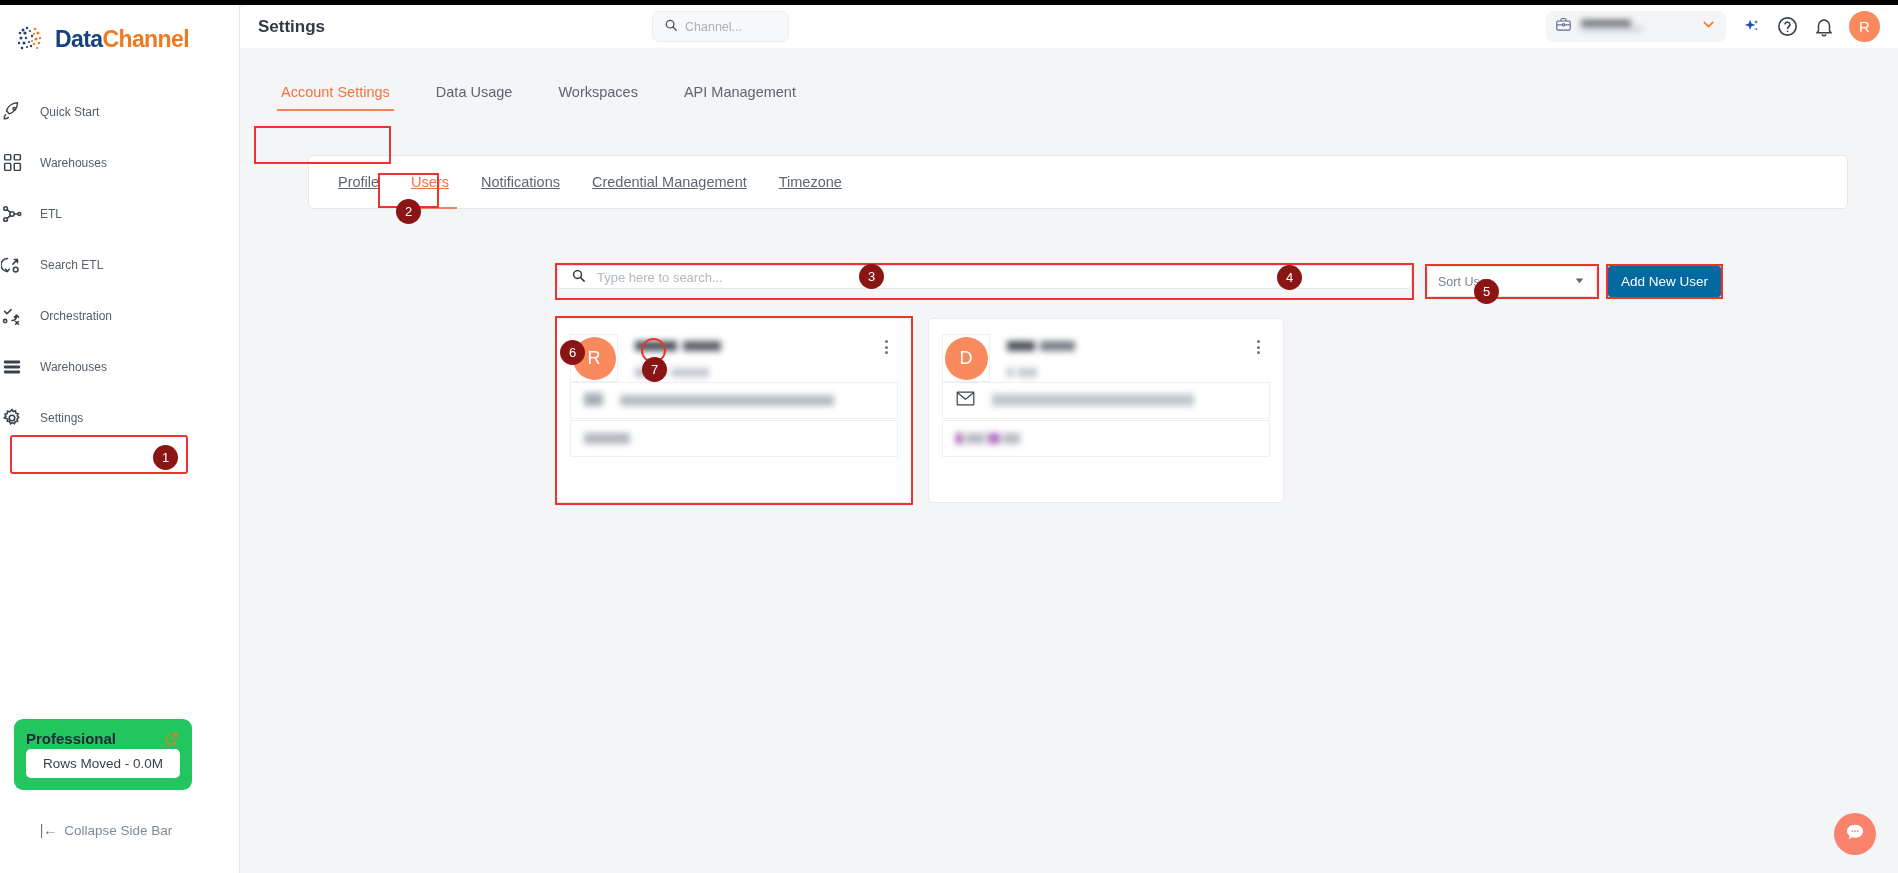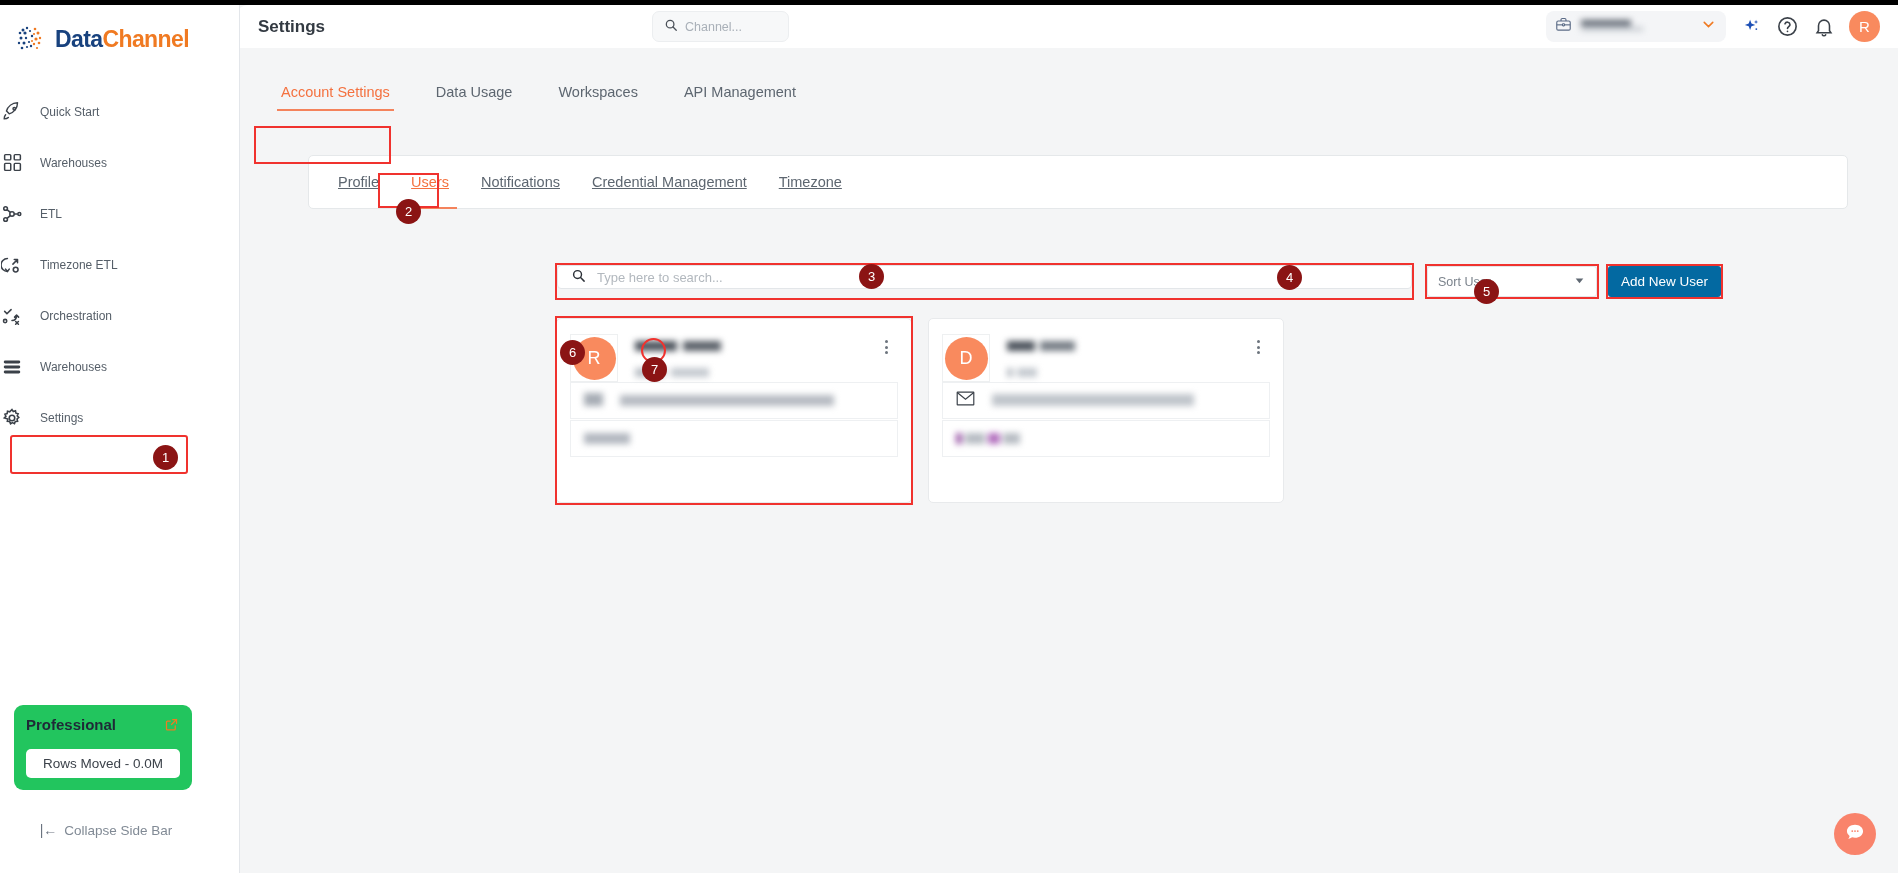--- a/index.html
+++ b/index.html
@@ -50,21 +50,21 @@
 
   
   .plan-card {
     position: absolute; left: 14px; bottom: 83px; width: 178px;
     background: #22c55e; border-radius: 9px; padding: 11px 12px 12px 12px;
   }
   .plan-top { display: flex; align-items: center; justify-content: space-between; }
   .plan-name { font-size: 15px; font-weight: bold; color: #1f2937; }
   .plan-ext { color: #f07a22; width: 16px; height: 16px; cursor: pointer; }
   .plan-rows {
-    margin-top: 16px; background: #ffffff; border-radius: 5px;
+    margin-top: 2px; background: #ffffff; border-radius: 5px;
     height: 29px; display: flex; align-items: center; justify-content: center;
     font-size: 13.5px; color: #3c424a;
   }
   .collapse {
     position: absolute; left: 0; bottom: 35px; width: 212px;
     display: flex; align-items: center; justify-content: center; gap: 7px;
     font-size: 13.5px; color: #818a95; cursor: pointer;
   }
   .collapse .bar { font-size: 14px; color: #6b7480; }
 
@@ -313,21 +313,21 @@
 
     <div class="nav-item">
       <span class="ic">
         <svg width="22" height="22" viewBox="0 0 24 24" fill="none" stroke="#3b4149" stroke-width="1.7" stroke-linecap="round">
           <path d="M7 5a6 6 0 100 14"></path>
             <path d="M7 19l-2-2.5M7 19l2-2.5"></path>
           <path d="M13 11l5-5m0 0h-3.5M18 6v3.5"></path>
           <circle cx="16" cy="17" r="2.6"></circle>
         </svg>
       </span>
-      <span>Timezone ETL</span>
+      <span>Search ETL</span>
     </div>
 
     <div class="nav-item">
       <span class="ic">
         <svg width="22" height="22" viewBox="0 0 24 24" fill="none" stroke="#3b4149" stroke-width="1.7" stroke-linecap="round">
           <path d="M4 7l2.5 2.5L11 5"></path>
           <path d="M12 17c4 0 5-3 5-6m0 0l-2.2 2.2M17 11l2.2 2.2"></path>
           <circle cx="4.5" cy="17.5" r="1.8"></circle>
           <path d="M16 18l3 3M19 18l-3 3"></path>
         </svg>

